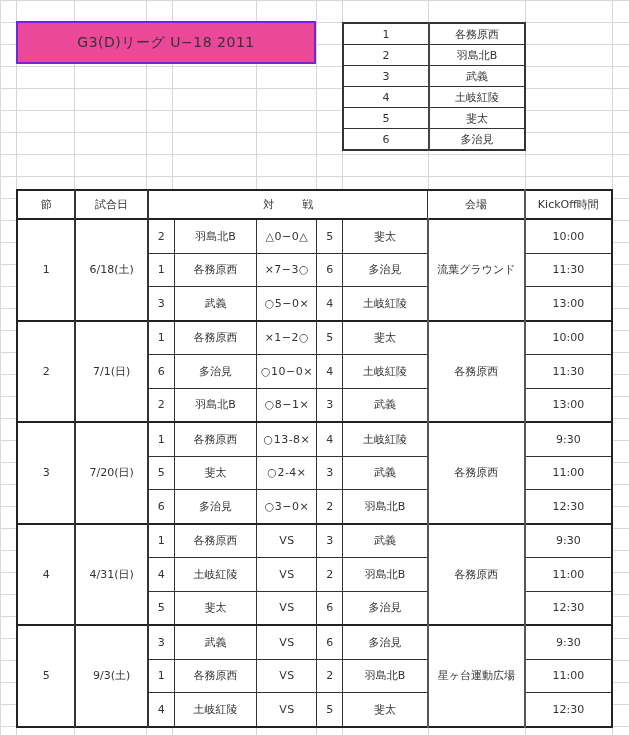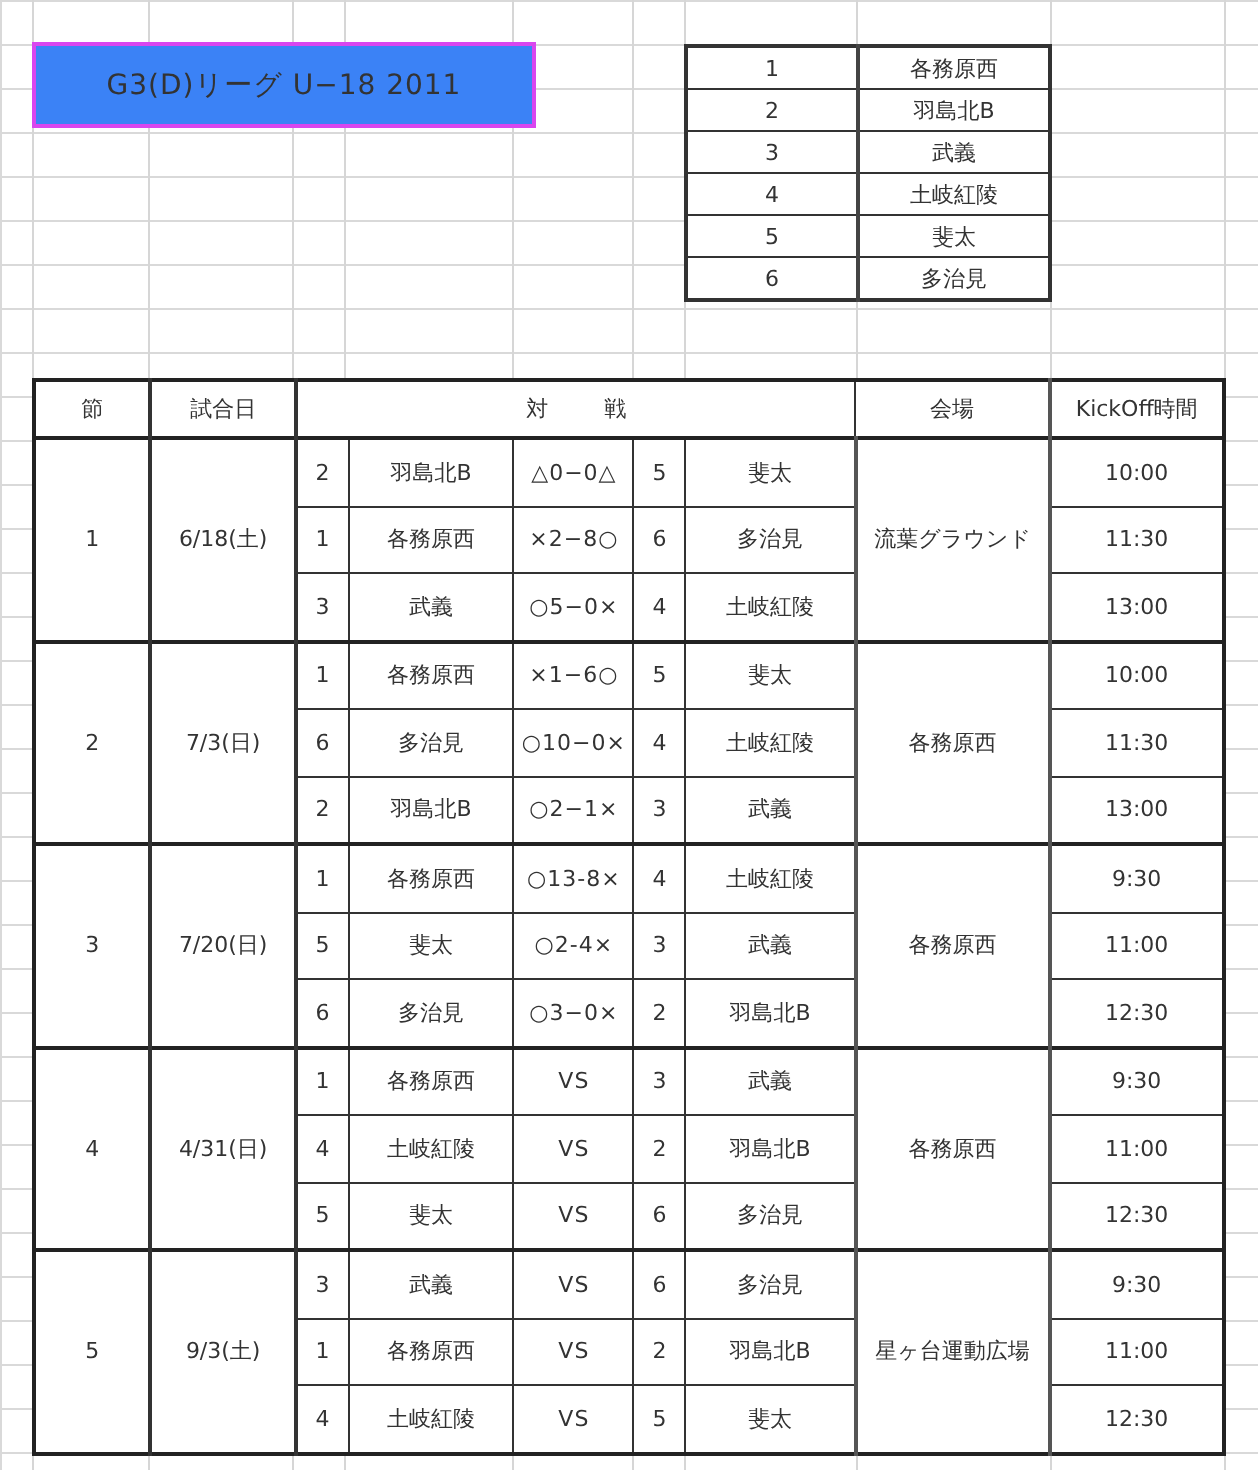--- a/index.html
+++ b/index.html
@@ -12,22 +12,22 @@
     .grid-bg {
       position: absolute; inset: 0;
       background-image:
         linear-gradient(to right, #d9d9d9 1px, transparent 1px),
         linear-gradient(to bottom, #d9d9d9 1px, transparent 1px);
       background-size: 100% 100%, 100% 22px;
       background-position: 0 0, 0 0;
     }
     .vline { position: absolute; top: 0; bottom: 0; width: 1px; background: #d6d6d6; }
     .title-box {
-      position: absolute; left: 16px; top: 21px; width: 252px; height: 43px;
-      border: 2px solid #d946ef; background: #3b82f6; box-sizing: border-box;
+      position: absolute; left: 16px; top: 21px; width: 300px; height: 43px;
+      border: 2px solid #6d28d9; background: #ec4899; box-sizing: border-box;
       display: flex; align-items: center; justify-content: center;
       font-size: 14px; letter-spacing: 0.5px; color: #333;
     }
     table { border-collapse: collapse; position: absolute; background: #fff; }
     .teams {
       left: 342px; top: 22px; width: 184px;
       border: 2px solid #333;
     }
     .teams td {
       border: 1px solid #333; height: 20px; font-size: 11px; text-align: center;
@@ -121,57 +121,57 @@
       <td class="col-home">羽島北B</td>
       <td class="col-score">△0−0△</td>
       <td class="col-ano">5</td>
       <td class="col-away">斐太</td>
       <td rowspan="3" class="col-venue">流葉グラウンド</td>
       <td class="col-time">10:00</td>
     </tr>
     <tr>
       <td class="col-hno">1</td>
       <td class="col-home">各務原西</td>
-      <td class="col-score">×2−8○</td>
+      <td class="col-score">×7−3○</td>
       <td class="col-ano">6</td>
       <td class="col-away">多治見</td>
       <td class="col-time">11:30</td>
     </tr>
     <tr>
       <td class="col-hno">3</td>
       <td class="col-home">武義</td>
       <td class="col-score">○5−0×</td>
       <td class="col-ano">4</td>
       <td class="col-away">土岐紅陵</td>
       <td class="col-time">13:00</td>
     </tr>
 
     <tr class="sep">
       <td rowspan="3" class="col-setsu">2</td>
-      <td rowspan="3" class="col-date">7/3(日)</td>
-      <td class="col-hno">1</td>
-      <td class="col-home">各務原西</td>
-      <td class="col-score">×1−6○</td>
+      <td rowspan="3" class="col-date">7/1(日)</td>
+      <td class="col-hno">1</td>
+      <td class="col-home">各務原西</td>
+      <td class="col-score">×1−2○</td>
       <td class="col-ano">5</td>
       <td class="col-away">斐太</td>
       <td rowspan="3" class="col-venue">各務原西</td>
       <td class="col-time">10:00</td>
     </tr>
     <tr>
       <td class="col-hno">6</td>
       <td class="col-home">多治見</td>
       <td class="col-score">○10−0×</td>
       <td class="col-ano">4</td>
       <td class="col-away">土岐紅陵</td>
       <td class="col-time">11:30</td>
     </tr>
     <tr>
       <td class="col-hno">2</td>
       <td class="col-home">羽島北B</td>
-      <td class="col-score">○2−1×</td>
+      <td class="col-score">○8−1×</td>
       <td class="col-ano">3</td>
       <td class="col-away">武義</td>
       <td class="col-time">13:00</td>
     </tr>
 
     <tr class="sep">
       <td rowspan="3" class="col-setsu">3</td>
       <td rowspan="3" class="col-date">7/20(日)</td>
       <td class="col-hno">1</td>
       <td class="col-home">各務原西</td>

